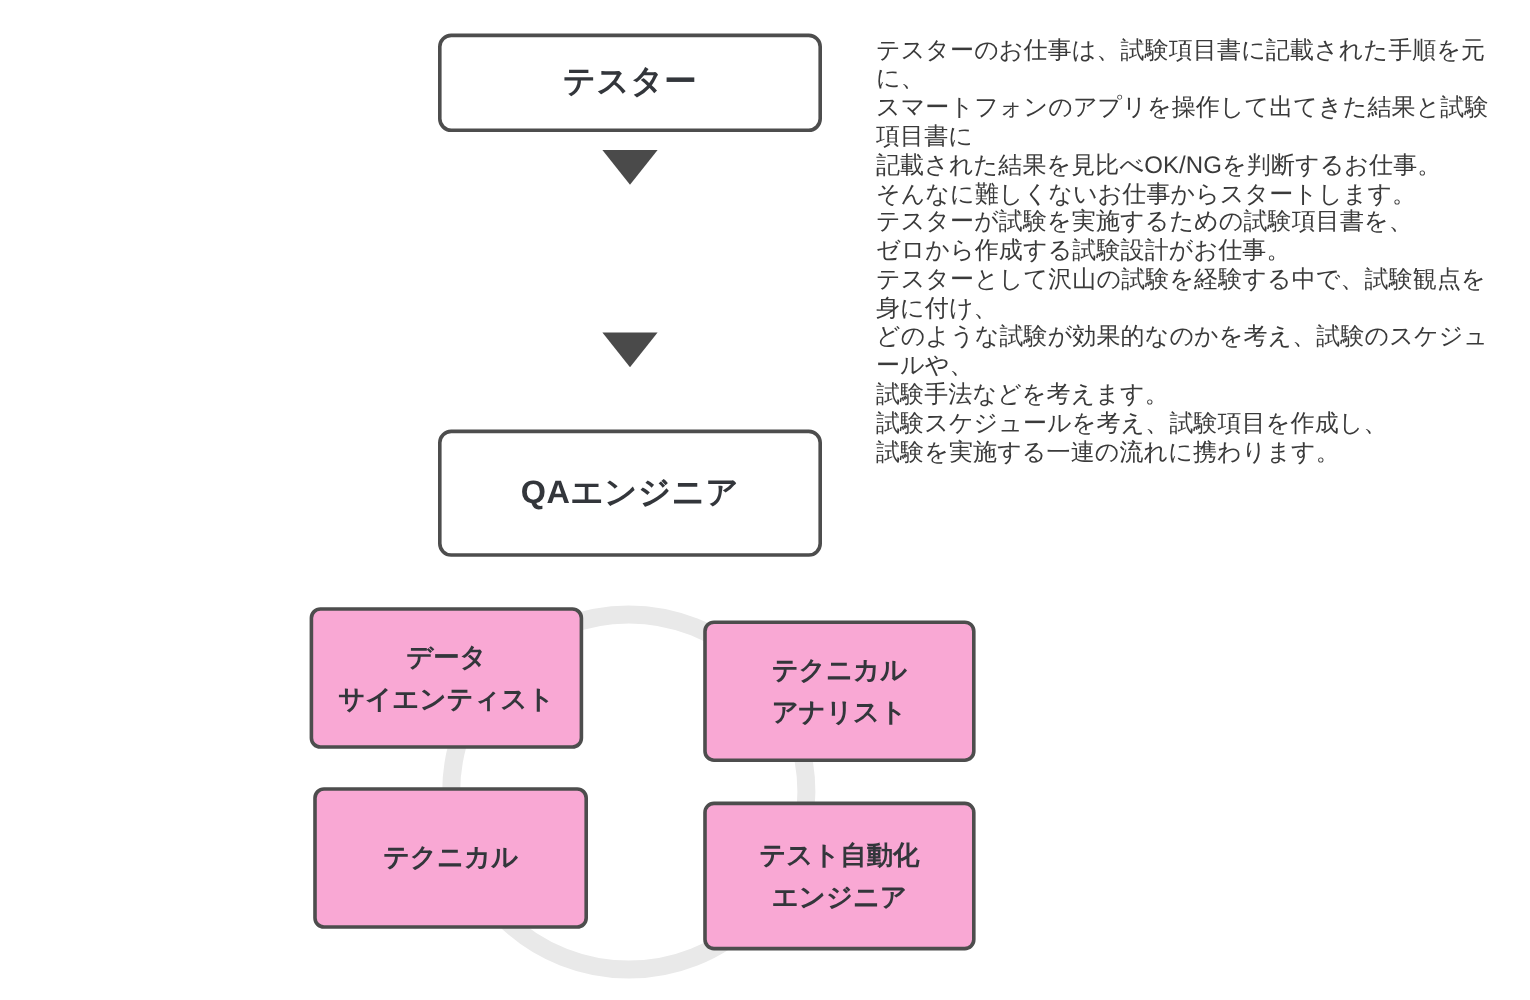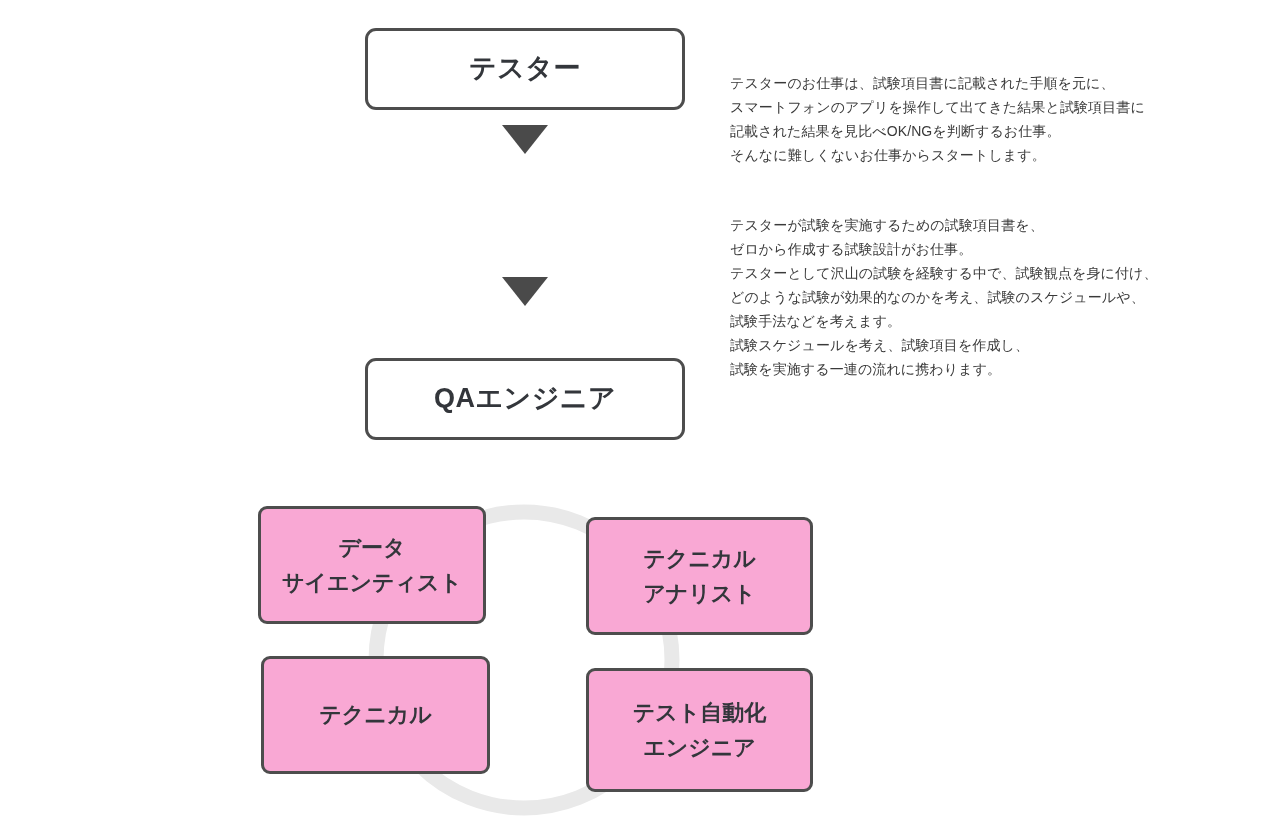--- a/index.html
+++ b/index.html
@@ -45,47 +45,46 @@
     font-size: 27px;
     font-weight: bold;
     color: #33363b;
     letter-spacing: 0.5px;
     line-height: 1.25;
     white-space: nowrap;
   }
 
   #box-tester      { left: 365px; top: 28px;  width: 320px; height: 82px; }
   #box-test-eng    { left: 365px; top: 178px; width: 320px; height: 82px; }
-  #box-qa-eng      { left: 365px; top: 358px; width: 320px; height: 82px; }
+  #box-qa-eng      { left: 365px; top: 358px; width: 320px; height: 106px; }
 
   
   .arrow-down {
     position: absolute;
     width: 0; height: 0;
     border-left: 23px solid transparent;
     border-right: 23px solid transparent;
     border-top: 29px solid #4a4a4a;
     z-index: 3;
   }
   #arrow-1 { left: 502px; top: 125px; }
   #arrow-2 { left: 502px; top: 277px; }
 
   
   .desc-block {
     position: absolute;
-    font-size: 14px;
+    font-size: 20px;
     line-height: 24px;
     color: #3a3a3a;
     white-space: pre-line;
     z-index: 3;
     letter-spacing: 0.1px;
-    margin-top: 41px;
   }
   #desc-tester   { left: 730px; top: 30px;  width: 520px; }
-  #desc-test-eng { left: 730px; top: 173px; width: 520px; font-family: Liberation Mono, monospace; }
+  #desc-test-eng { left: 730px; top: 173px; width: 520px; }
   #desc-qa-eng   { left: 730px; top: 351px; width: 530px; }
 
   
   .role-box {
     position: absolute;
     box-sizing: border-box;
     border: 3px solid #4d4d4d;
     border-radius: 9px;
     background: #f9a8d4;
     display: flex;

